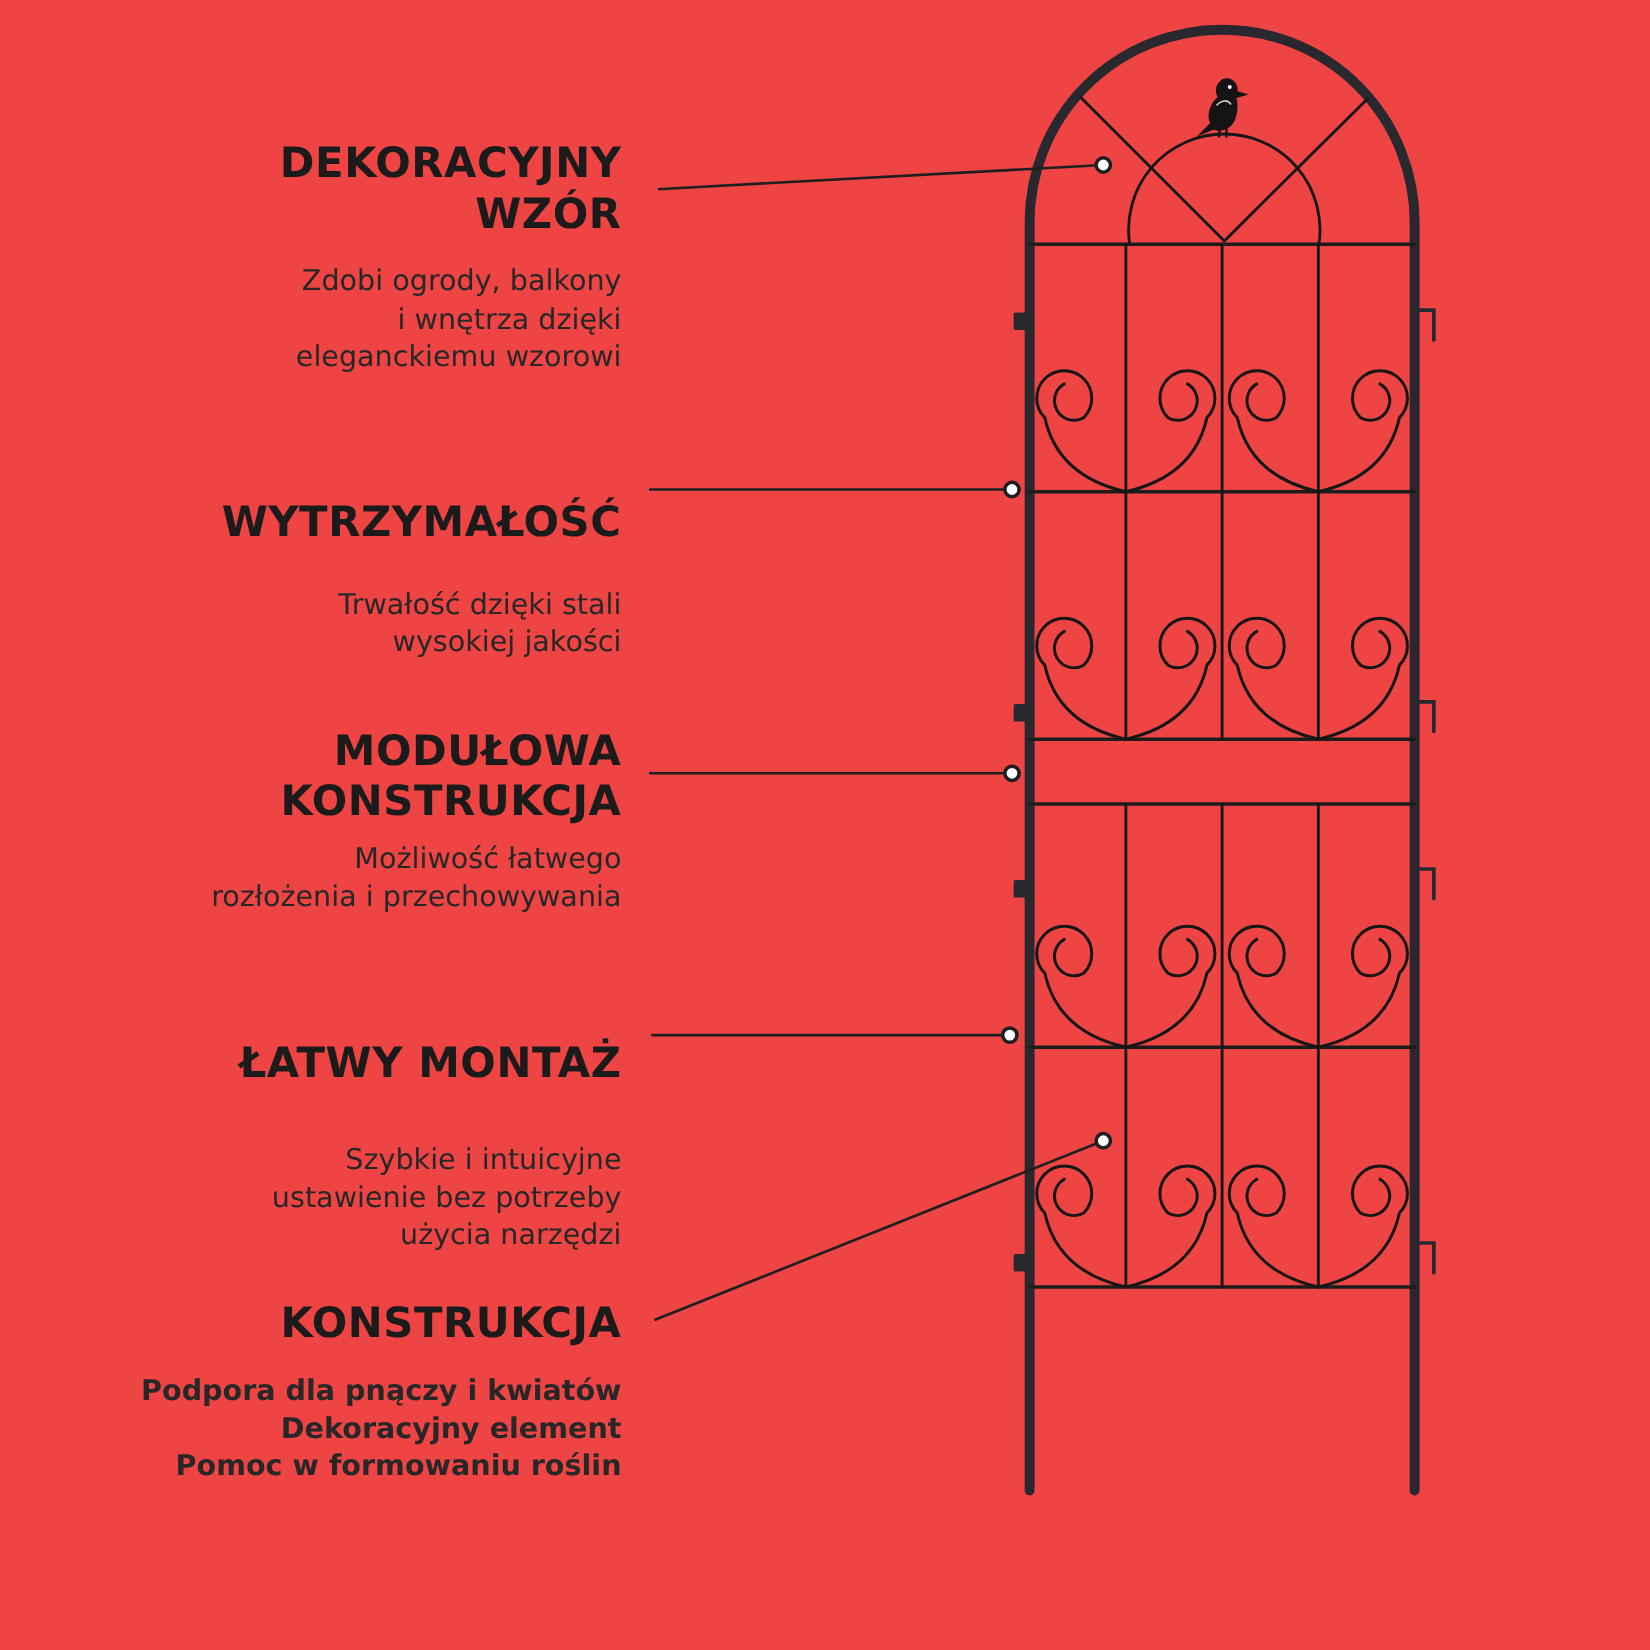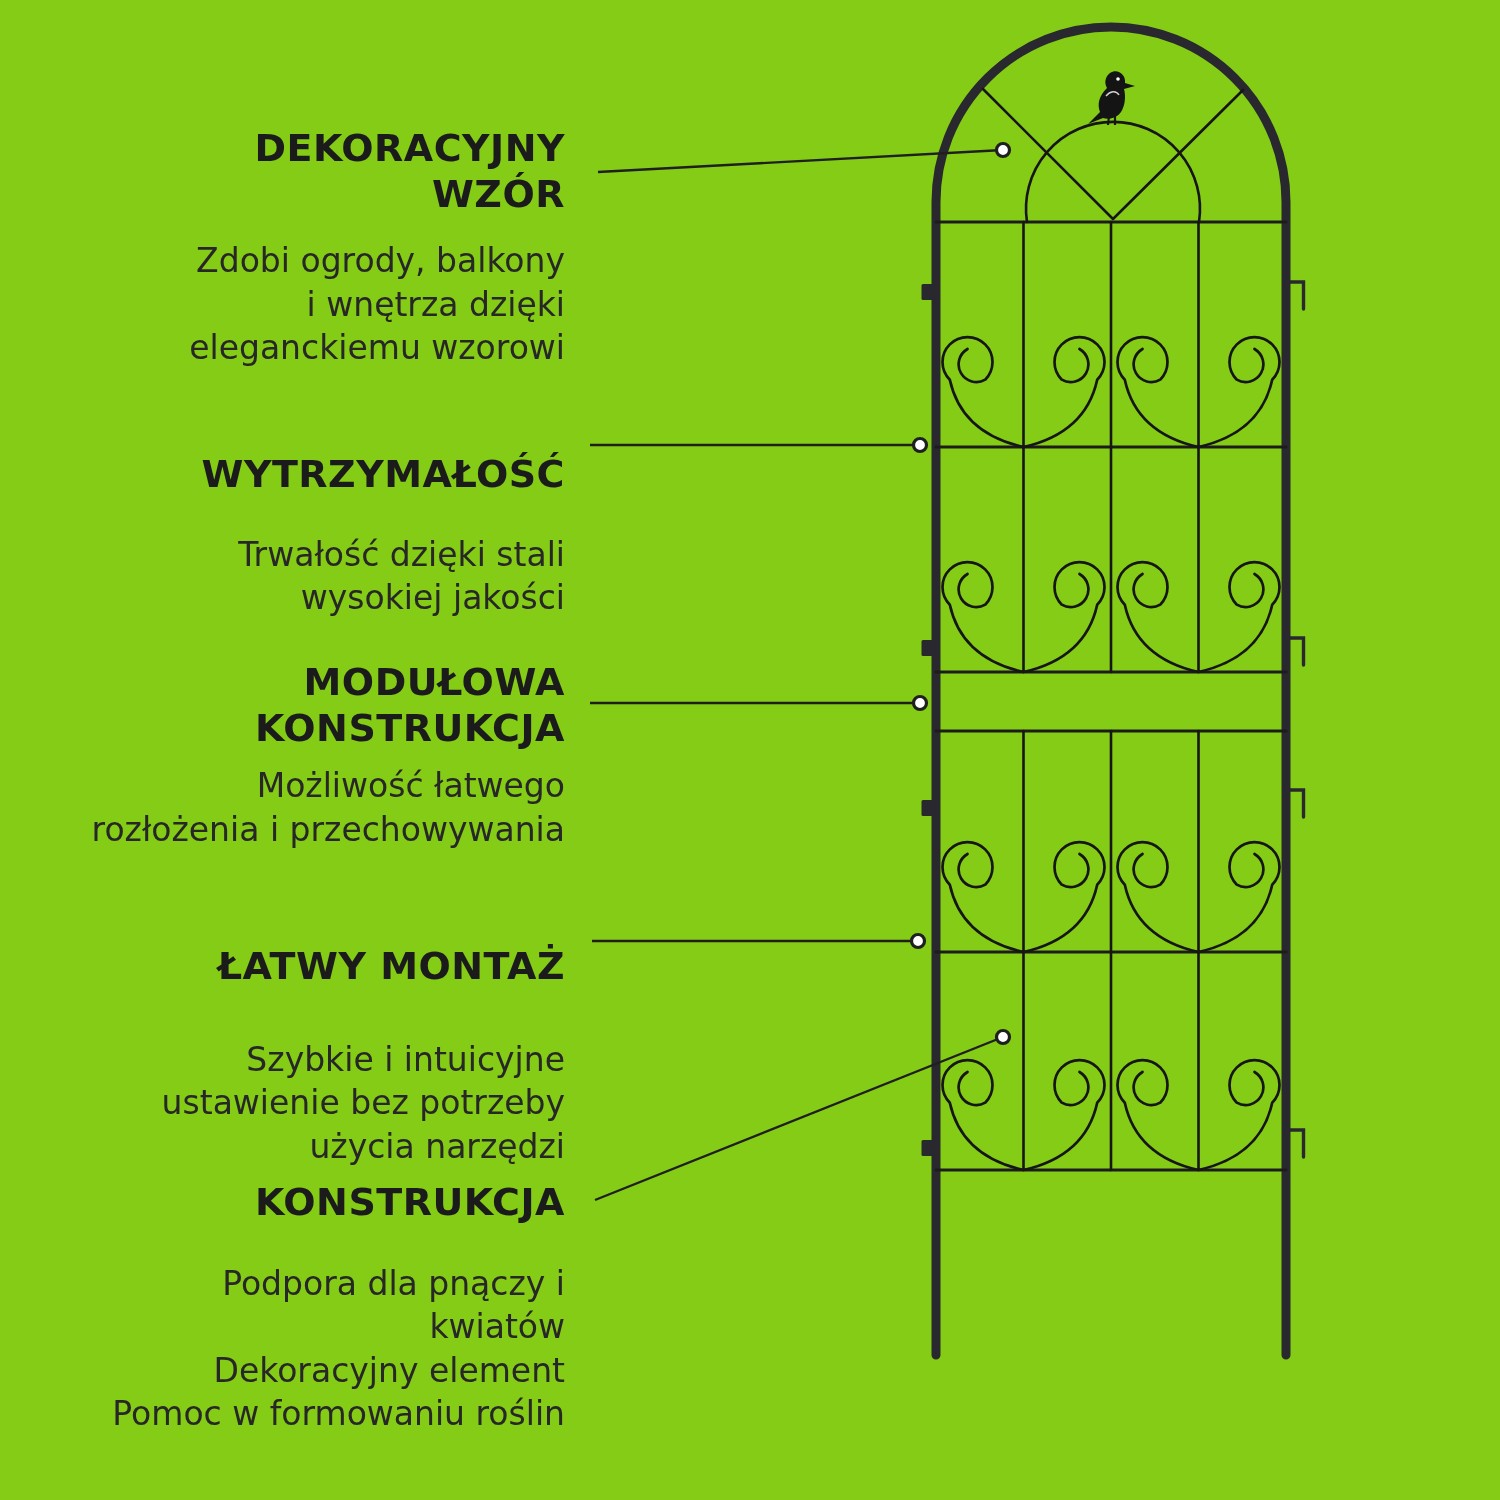--- a/index.html
+++ b/index.html
@@ -1,33 +1,33 @@
 <!DOCTYPE html>
 <html><head>
 <meta charset="utf-8">
 <style>
   html,body{margin:0;padding:0;background:#ffffff;}
   .canvas{
-    position:relative;width:1500px;height:1500px;background:#84cc16;
+    position:relative;width:1500px;height:1500px;background:#ef4444;
     font-family:"DejaVu Sans","Liberation Sans",sans-serif;overflow:hidden;
   }
   #illustration{position:absolute;left:0;top:0;width:1500px;height:1500px;}
   .feature{position:absolute;right:935px;width:480px;text-align:right;}
   .feature-title{
     font-weight:bold;font-size:38px;line-height:1.2;color:#1b1b1b;
     letter-spacing:.5px;white-space:pre-line;margin:0;
   }
   .feature-desc{
-    font-size:33px;line-height:1.32;color:#272727;white-space:pre-line;margin:0;
+    font-size:26px;line-height:1.32;color:#272727;white-space:pre-line;margin:0;
   }
   .f0{top:126px;}  .f0 .feature-desc{margin-top:22px;}
   .f1{top:424px;margin-top:28px;}  .f1 .feature-desc{margin-top:35px;}
   .f2{top:660px;text-align:right;}  .f2 .feature-desc{margin-top:13px;}
   .f3{top:944px;}  .f3 .feature-desc{margin-top:48px;}
-  .f4{top:1180px;} .f4 .feature-desc{margin-top:36px;}
+  .f4{top:1180px;} .f4 .feature-desc{margin-top:22px;font-weight:bold;}
 </style>
 </head>
 <body>
 
 <div class="canvas">
 
   <div id="illustration"><svg width="1500" height="1500" viewBox="0 0 1500 1500">
   <g fill="none" stroke-linecap="round">
     <path d="M 936 1355 L 936 202 A 175 175 0 0 1 1286 202 L 1286 1355" stroke="#29282e" stroke-width="9"></path>
     <path d="M 936 222 H 1286 M 936 447 H 1286 M 936 672 H 1286 M 936 731 H 1286 M 936 952 H 1286 M 936 1170 H 1286 " stroke="#1c1c1c" stroke-width="3.2"></path>

